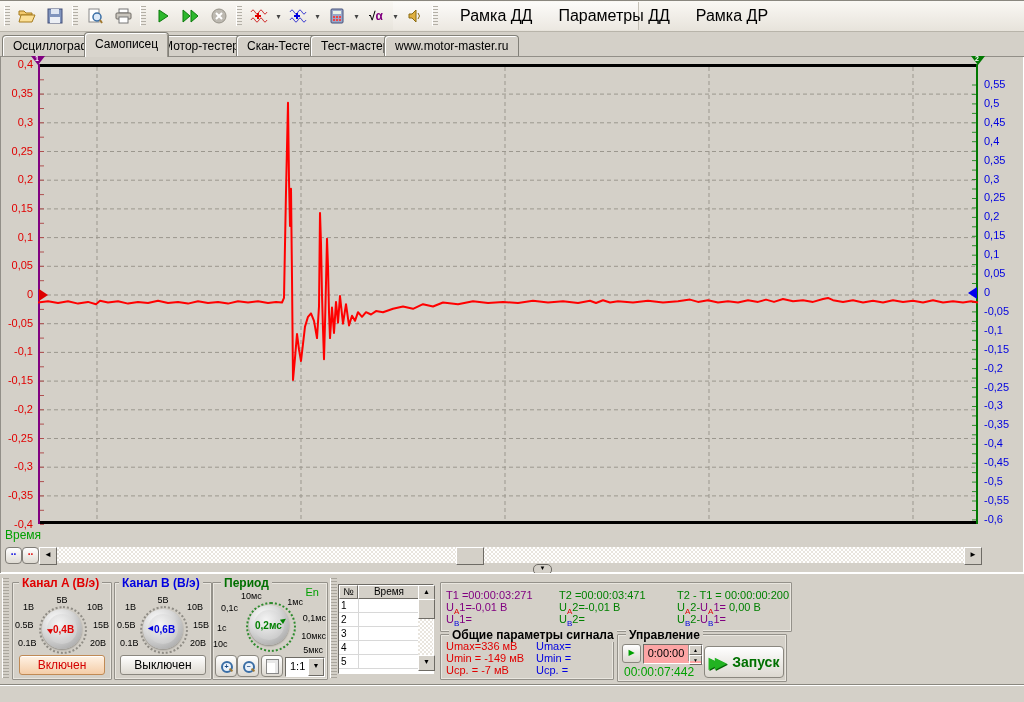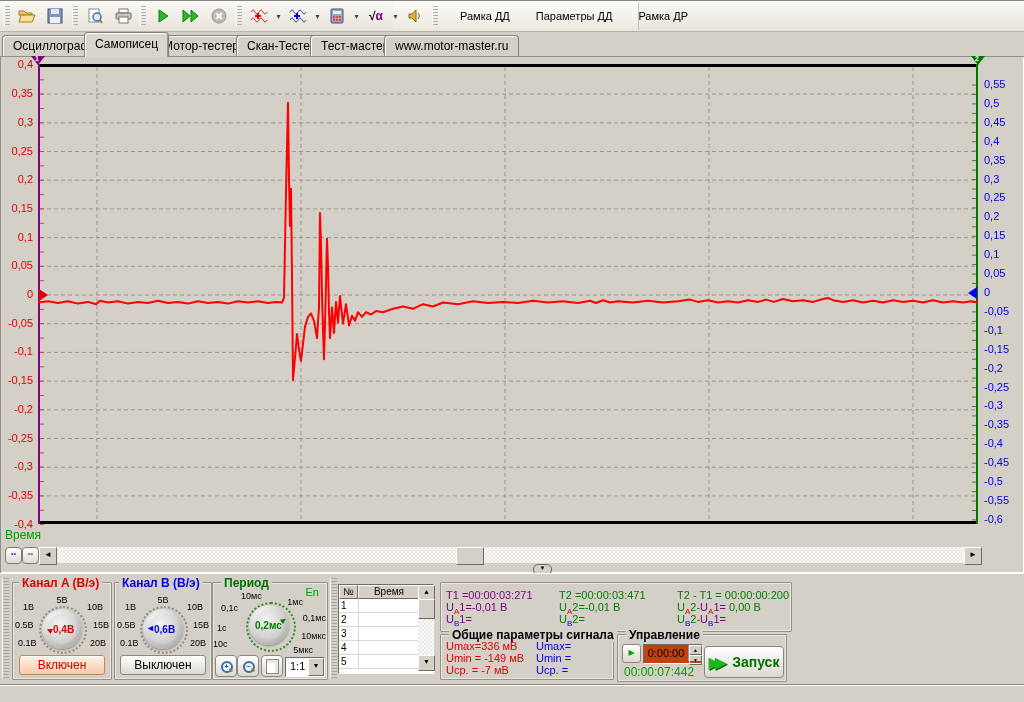--- a/index.html
+++ b/index.html
@@ -5,21 +5,21 @@
   html,body{margin:0;padding:0;}
   body{font-family:"Liberation Sans",sans-serif;font-size:11px;color:#000;background:#d4d0c8;}
   .window{position:relative;width:1024px;height:702px;background:#d4d0c8;overflow:hidden;border-top:1px solid #8a877f;}
   
   .toolbar{position:absolute;left:0;top:0;width:1024px;height:30px;background:linear-gradient(#faf8f4,#e7e3db);border-bottom:1px solid #b8b4aa;}
   .tb-inner{position:absolute;left:0;top:0;height:30px;display:flex;align-items:center;gap:2px;padding-left:2px;}
   .gripper{width:5px;height:20px;margin:0 2px;background:repeating-linear-gradient(180deg,#b3afa6 0 1px,transparent 1px 3px);border-left:1px solid #fff;}
   .tb-btn{width:24px;height:24px;display:flex;align-items:center;justify-content:center;border:1px solid transparent;border-radius:2px;}
   .tb-btn svg{display:block;}
   .tb-drop{width:9px;height:24px;display:flex;align-items:center;justify-content:center;color:#444;font-size:8px;}
-  .tb-text-btn{height:24px;display:flex;align-items:center;padding:0 12px;color:#000;font-size:11px;}
+  .tb-text-btn{height:24px;display:flex;align-items:center;padding:0 12px;color:#000;font-size:16px;}
   .tb-light{position:absolute;left:393px;top:1px;width:245px;height:28px;background:linear-gradient(#fcfbf9,#ece8e1);border-right:1px solid #c6c2b8;}
   
   .tabbar{position:absolute;left:0;top:31px;width:1024px;height:24px;background:#d4d0c8;}
   .tab{position:absolute;top:3px;height:20px;padding:0 10px;line-height:20px;background:#d4d0c8;border:1px solid #828078;border-bottom:none;border-radius:4px 4px 0 0;box-shadow:inset 1px 1px 0 #fff;font-size:12px;white-space:nowrap;}
   .tab.active{top:0;height:24px;line-height:22px;background:#d9d5cd;z-index:3;box-shadow:inset 1px 1px 0 #fff, inset -1px 0 0 #9a968e;}
   
   .chart-panel{position:absolute;left:0;top:55px;width:1024px;height:517px;background:#d4d0c8;box-shadow:inset 1px 1px 0 #928f88, inset -1px -1px 0 #ffffff;}
   #plot{position:absolute;left:38px;top:8px;}
   .axis-lab{position:absolute;font-size:11px;white-space:nowrap;}
   #left-ticks{position:absolute;left:0;top:0;width:36px;height:480px;}
@@ -68,21 +68,21 @@
   .vscroll{position:absolute;right:0;top:0;width:15px;background-color:#e9e5de;background-image:linear-gradient(45deg,#fff 25%,transparent 25%,transparent 75%,#fff 75%),linear-gradient(45deg,#fff 25%,transparent 25%,transparent 75%,#fff 75%);background-size:4px 4px;background-position:0 0,2px 2px;}
   .vsb-btn{position:absolute;left:0;width:15px;height:14px;background:#d4d0c8;border:1px solid;border-color:#fff #6e6b65 #6e6b65 #fff;font-size:7px;text-align:center;line-height:12px;}
   .vsb-thumb{position:absolute;left:0;top:14px;width:15px;height:18px;background:#d4d0c8;border:1px solid;border-color:#fff #6e6b65 #6e6b65 #fff;}
   
   .mp-cell{position:absolute;white-space:nowrap;font-size:11px;}
   .purple{color:#800080;} .green{color:#008000;} .redc{color:#e00000;} .bluec{color:#0000e0;}
   .mp-cell sub{font-size:8px;}
   .subA{color:#e00000;} .subB{color:#0000e0;}
   
   .mini-play{position:absolute;width:17px;height:17px;border:1px solid #8a877f;border-radius:3px;background:linear-gradient(#fff,#dcd8d0);color:#00a000;font-size:8px;text-align:center;line-height:15px;}
-  .spinbox{position:absolute;height:18px;border:1px solid;border-color:#6e6b65 #fff #fff #6e6b65;background:#c2410c;}
+  .spinbox{position:absolute;height:18px;border:1px solid;border-color:#6e6b65 #fff #fff #6e6b65;background:#fca5a5;}
   .spinbox .val{position:absolute;left:0;right:14px;top:2px;text-align:center;font-size:11px;}
   .spin-ud{position:absolute;right:0;top:0;width:13px;height:16px;background:#d4d0c8;border-left:1px solid #9a968e;}
   .spin-ud div{height:8px;font-size:5px;text-align:center;line-height:8px;border:1px solid;border-color:#fff #6e6b65 #6e6b65 #fff;}
   .elapsed{position:absolute;color:#00a000;font-size:12px;white-space:nowrap;}
   .start-btn{position:absolute;border:1px solid #8a877f;border-radius:4px;background:linear-gradient(#ffffff,#dcd8d0);box-shadow:inset 0 1px 0 #fff;display:flex;align-items:center;justify-content:center;gap:5px;}
   .start-btn .chev{color:#22b322;font-size:16px;letter-spacing:-6px;text-shadow:1px 1px 0 #056005;padding-right:6px;}
   .start-btn .lbl{color:#007000;font-weight:bold;font-size:14px;}
   .status-strip{position:absolute;left:0;top:684px;width:1024px;height:18px;background:#d4d0c8;border-top:1px solid #fff;}
   .period-title{color:#007000;}
   .en-flag{position:absolute;right:8px;top:3px;color:#00a000;font-size:11px;}
@@ -438,21 +438,21 @@
     <div class="group" style="left:212px;top:8px;width:114px;height:96px;">
       <div class="group-title period-title">Период</div>
       <span class="en-flag">En</span>
       <span class="scale-lab" style="top:8px;left:28px;">10мс</span>
       <span class="scale-lab" style="top:14px;right:24px;">1мс</span>
       <span class="scale-lab" style="top:20px;left:8px;">0,1с</span>
       <span class="scale-lab" style="top:30px;right:1px;">0,1мс</span>
       <span class="scale-lab" style="top:40px;left:4px;">1с</span>
       <span class="scale-lab" style="top:48px;right:1px;">10мкс</span>
       <span class="scale-lab" style="top:56px;left:0;">10с</span>
-      <span class="scale-lab" style="top:62px;right:14px;">5мкс</span>
+      <span class="scale-lab" style="top:62px;right:4px;">5мкс</span>
       <div class="knob-ring" style="left:33px;top:19px;width:46px;height:46px;border-color:#2e8b2e;"></div>
       <div class="knob" style="left:36px;top:22px;width:40px;height:40px;"></div>
       <span class="arrow-glyph" style="left:66px;top:32px;color:#008000;transform:rotate(-35deg);">►</span>
       <span class="knob-val" style="left:42px;top:37px;color:#008000;">0,2мс</span>
       <div class="sq-btn" style="left:2px;top:72px;">
           <span class="mag">
             <span class="lens">+</span>
             <span class="handle"></span>
           </span>
         </div>

